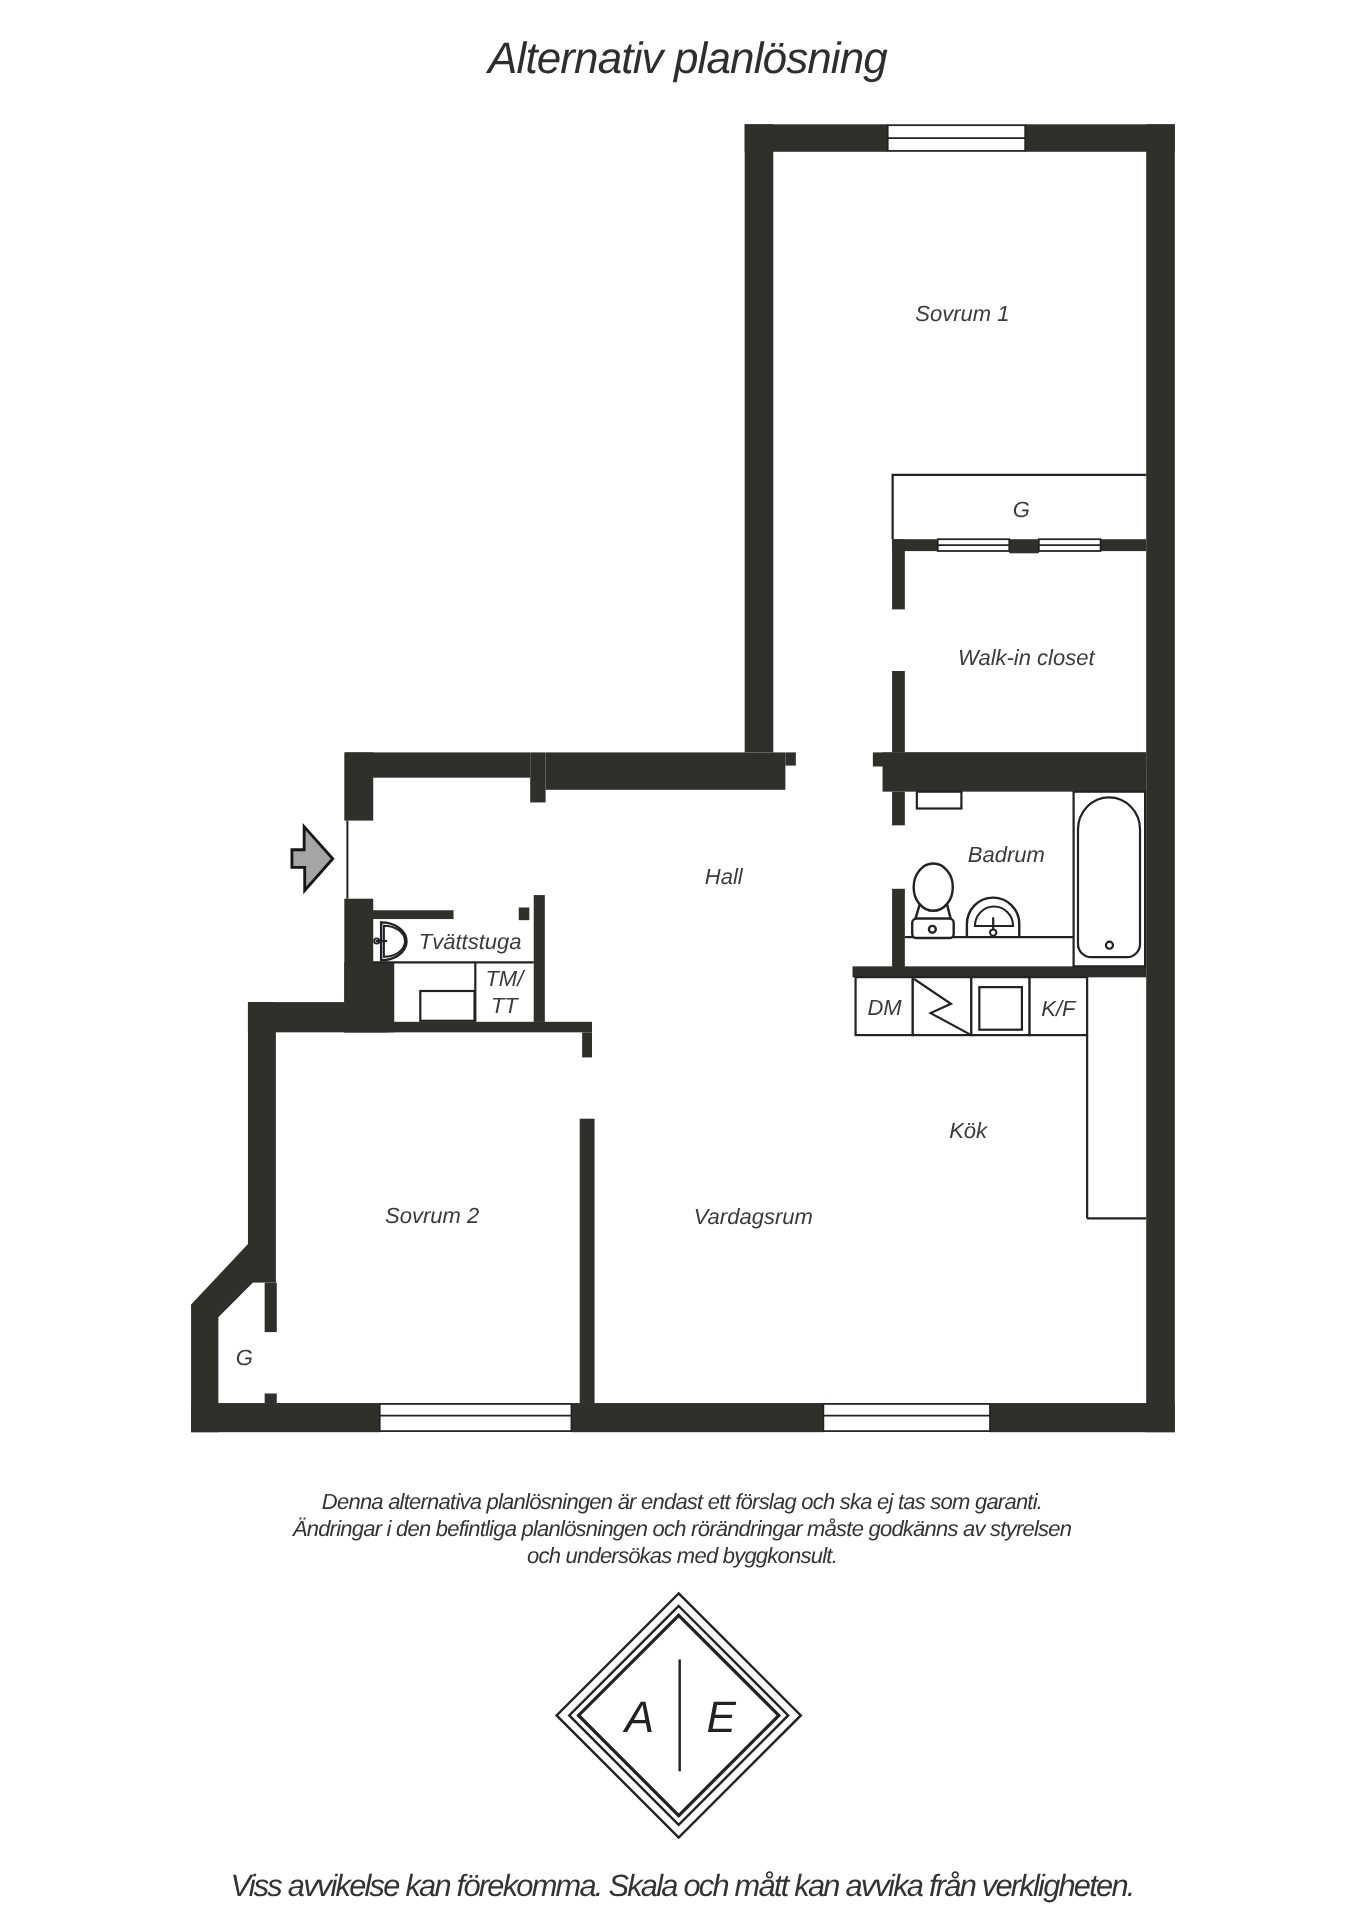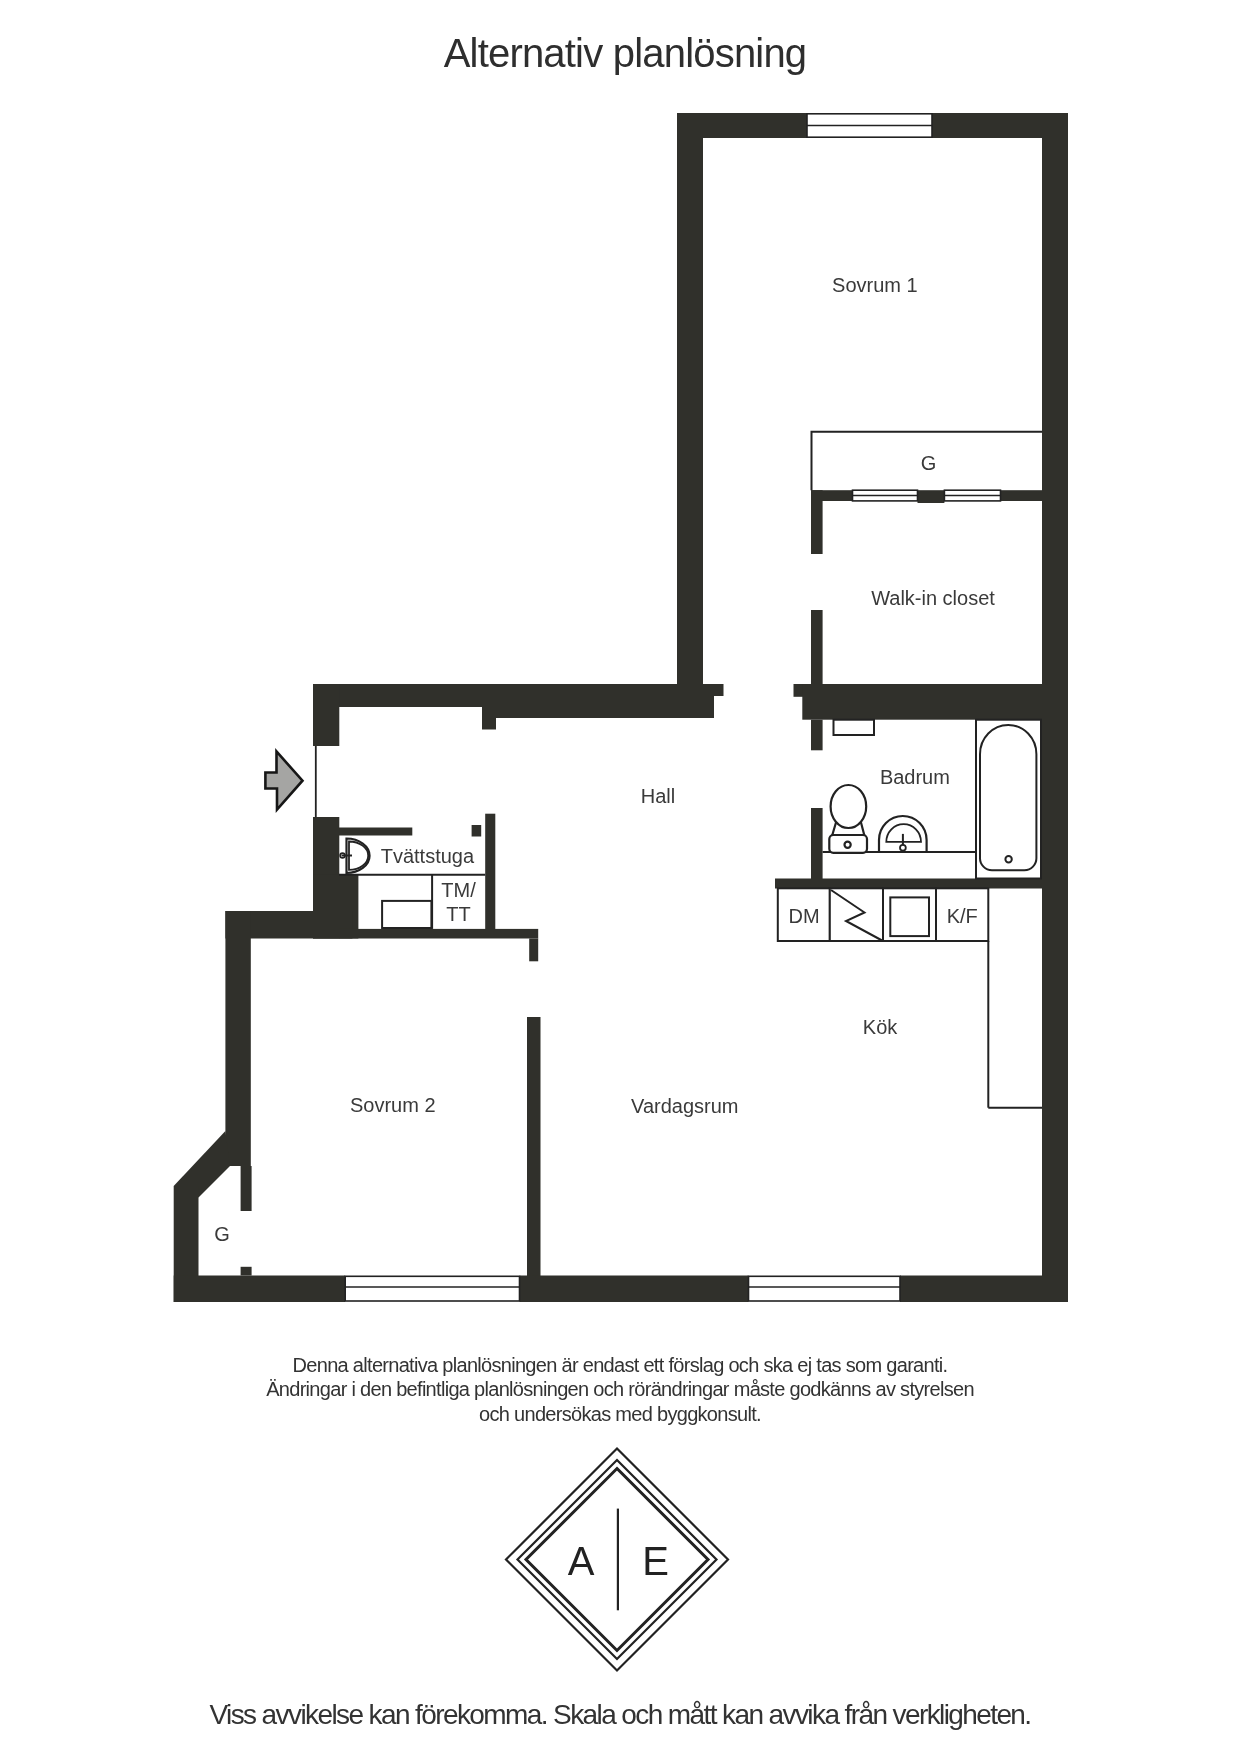--- a/index.html
+++ b/index.html
@@ -1,16 +1,16 @@
 <!DOCTYPE html>
 <html><head>
 <meta charset="utf-8">
 <style>
   html,body{margin:0;padding:0;background:#ffffff;}
-  .page{width:1240px;height:1754px;position:relative;background:#ffffff;overflow:hidden;}
+  .page{width:1240px;height:1754px;position:relative;background:#ffffff;overflow:hidden;font-style:italic;}
   text{font-family:"Liberation Sans", sans-serif;}
 </style>
 </head>
 <body>
 <div class="page">
 <svg width="1240" height="1754" viewBox="0 0 1240 1754" xmlns="http://www.w3.org/2000/svg">
 
   <rect x="0" y="0" width="1240" height="1754" fill="#ffffff"></rect>
 
   <text x="625" y="66.5" font-size="40" letter-spacing="-0.8" fill="#2e2e2e" text-anchor="middle">Alternativ planlösning</text>

